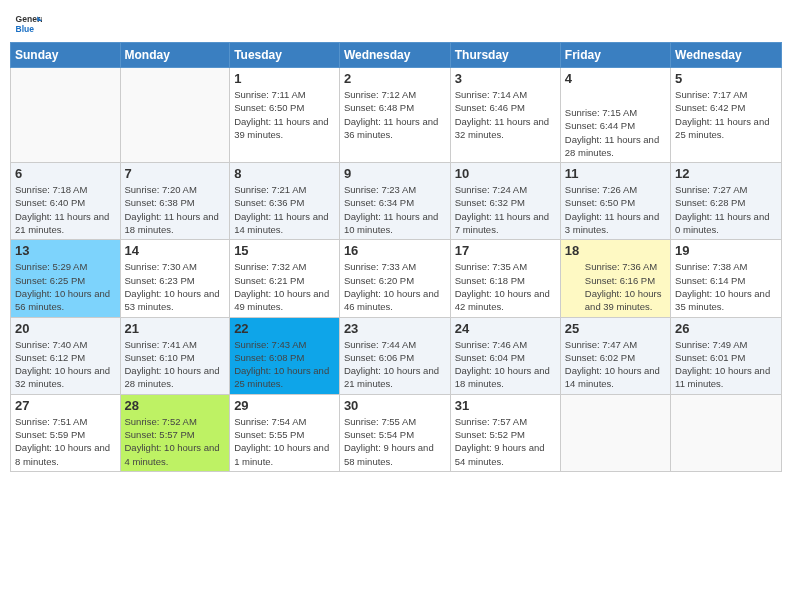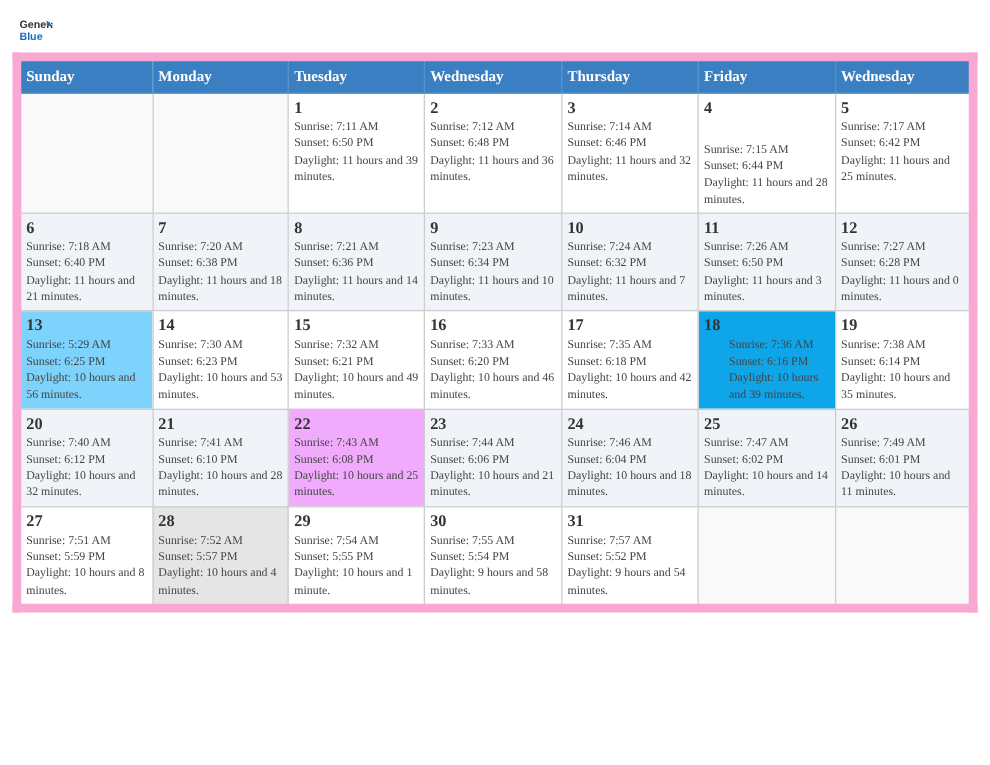--- a/index.html
+++ b/index.html
@@ -34,22 +34,21 @@
       font-weight: bold;
       color: #333;
     }
     .subtitle {
       font-size: 14px;
       color: #555;
     }
     .calendar {
       width: 100%;
       border-collapse: collapse;
-      border: 7px solid #f9a8d4;
-      font-family: Liberation Serif, serif;
+      border: 1px solid #f9a8d4;
     }
     .calendar th {
       background: #3a7fc1;
       color: #fff;
       font-size: 12px;
       font-weight: bold;
       padding: 5px 4px;
       border: 1px solid #5593cc;
       text-align: left;
     }
@@ -217,21 +216,21 @@
           <div class="day-info" style="white-space: pre-line;">Sunrise: 7:33 AM
 Sunset: 6:20 PM
 Daylight: 10 hours and 46 minutes.</div>
         </td>
         <td style="background: rgb(255, 255, 255);">
           <span class="day-number">17</span>
           <div class="day-info" style="white-space: pre-line;">Sunrise: 7:35 AM
 Sunset: 6:18 PM
 Daylight: 10 hours and 42 minutes.</div>
         </td>
-        <td style="background: #0ea5e9;">
+        <td style="background: #fef9c3;">
           <span class="day-number">18</span>
           <div class="day-info" style="white-space: pre-line; margin-left: 20px;">Sunrise: 7:36 AM
 Sunset: 6:16 PM
 Daylight: 10 hours and 39 minutes.</div>
         </td>
         <td style="background: rgb(255, 255, 255);">
           <span class="day-number">19</span>
           <div class="day-info" style="white-space: pre-line;">Sunrise: 7:38 AM
 Sunset: 6:14 PM
 Daylight: 10 hours and 35 minutes.</div>
@@ -243,21 +242,21 @@
           <div class="day-info" style="white-space: pre-line;">Sunrise: 7:40 AM
 Sunset: 6:12 PM
 Daylight: 10 hours and 32 minutes.</div>
         </td>
         <td style="background: rgb(240, 244, 249);">
           <span class="day-number">21</span>
           <div class="day-info" style="white-space: pre-line;">Sunrise: 7:41 AM
 Sunset: 6:10 PM
 Daylight: 10 hours and 28 minutes.</div>
         </td>
-        <td style="background: #f0abfc;">
+        <td style="background: #0ea5e9;">
           <span class="day-number">22</span>
           <div class="day-info" style="white-space: pre-line;">Sunrise: 7:43 AM
 Sunset: 6:08 PM
 Daylight: 10 hours and 25 minutes.</div>
         </td>
         <td style="background: rgb(240, 244, 249);">
           <span class="day-number">23</span>
           <div class="day-info" style="white-space: pre-line;">Sunrise: 7:44 AM
 Sunset: 6:06 PM
 Daylight: 10 hours and 21 minutes.</div>
@@ -281,21 +280,21 @@
 Daylight: 10 hours and 11 minutes.</div>
         </td>
       </tr>
       <tr>
         <td style="background: rgb(255, 255, 255);">
           <span class="day-number">27</span>
           <div class="day-info" style="white-space: pre-line;">Sunrise: 7:51 AM
 Sunset: 5:59 PM
 Daylight: 10 hours and 8 minutes.</div>
         </td>
-        <td style="background: #e5e5e5;">
+        <td style="background: #bef264;">
           <span class="day-number">28</span>
           <div class="day-info" style="white-space: pre-line;">Sunrise: 7:52 AM
 Sunset: 5:57 PM
 Daylight: 10 hours and 4 minutes.</div>
         </td>
         <td style="background: rgb(255, 255, 255);">
           <span class="day-number">29</span>
           <div class="day-info" style="white-space: pre-line;">Sunrise: 7:54 AM
 Sunset: 5:55 PM
 Daylight: 10 hours and 1 minute.</div>

